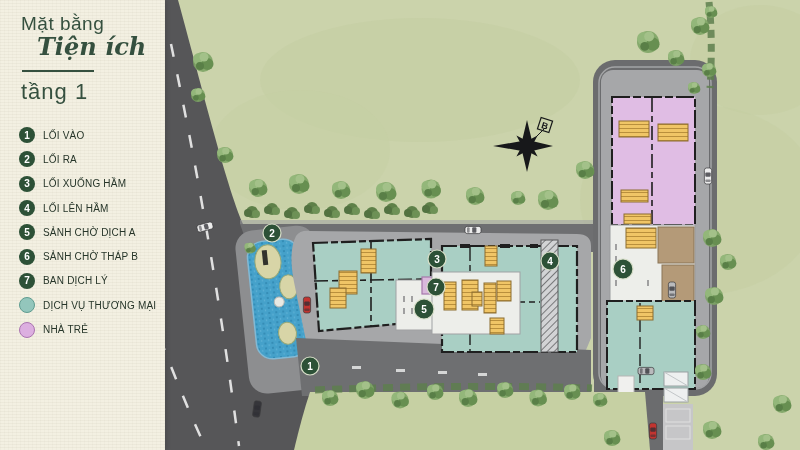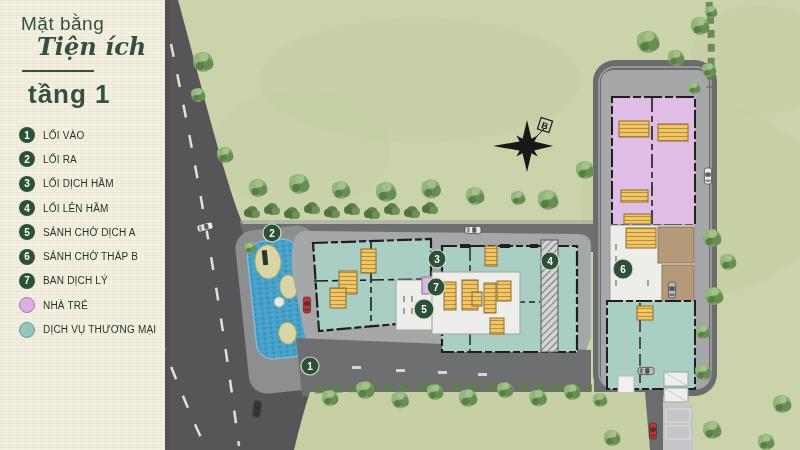--- a/index.html
+++ b/index.html
@@ -10,21 +10,21 @@
     position:absolute;left:0;top:0;width:165px;height:450px;z-index:5;
     background:#f3f0e2;
     background-image:repeating-linear-gradient(180deg,rgba(120,112,84,.055) 0 1px,transparent 1px 3px),
                      repeating-linear-gradient(90deg,rgba(120,112,84,.03) 0 1px,transparent 1px 4px);
     box-shadow:2px 0 4px rgba(0,0,0,.12);
   }
   .titleblock{padding:14px 0 0 21px;color:#35503f;}
   .t1{font-size:19px;font-weight:500;letter-spacing:.5px;line-height:1.05;}
   .t2{font-family:"DejaVu Serif",serif;font-style:italic;font-weight:600;font-size:24px;margin:-2px 12px 0 16px;}
   .tdiv{width:72px;height:2px;background:#35503f;margin:9px 0 7px 1px;}
-  .t3{font-size:26px;font-weight:700;letter-spacing:1px;margin-left:7px;}
+  .t3{font-size:22px;font-weight:400;letter-spacing:1px;}
   .legend{position:absolute;left:19px;top:123px;right:4px;}
   .lrow{display:flex;align-items:center;height:24.3px;gap:8px;}
   .dot{flex:0 0 16px;width:16px;height:16px;border-radius:50%;display:flex;align-items:center;justify-content:center;
        color:#fff;font-size:10px;font-weight:bold;box-sizing:border-box;}
   .dot.zone{border:1.5px solid #777;}
   .sw-teal{border-color:#5f9c90 !important;}
   .sw-pink{border-color:#aa74b0 !important;}
   .llabel{font-size:10px;font-weight:normal;color:#263529;letter-spacing:.2px;white-space:nowrap;}
   text{font-family:"Liberation Sans",sans-serif;}
 </style>
@@ -316,41 +316,41 @@
       <div class="lrow">
         <span class="dot" style="background: rgb(45, 81, 55);">1</span>
         <span class="llabel">LỐI VÀO</span>
       </div>
       <div class="lrow">
         <span class="dot" style="background: rgb(45, 81, 55);">2</span>
         <span class="llabel">LỐI RA</span>
       </div>
       <div class="lrow">
         <span class="dot" style="background: rgb(45, 81, 55);">3</span>
-        <span class="llabel">LỐI DỊCH HẦM</span>
+        <span class="llabel">LỐI XUỐNG HẦM</span>
       </div>
       <div class="lrow">
         <span class="dot" style="background: rgb(45, 81, 55);">4</span>
         <span class="llabel">LỐI LÊN HẦM</span>
       </div>
       <div class="lrow">
         <span class="dot" style="background: rgb(45, 81, 55);">5</span>
         <span class="llabel">SẢNH CHỜ DỊCH A</span>
       </div>
       <div class="lrow">
         <span class="dot" style="background: rgb(45, 81, 55);">6</span>
         <span class="llabel">SẢNH CHỜ THÁP B</span>
       </div>
       <div class="lrow">
         <span class="dot" style="background: rgb(45, 81, 55);">7</span>
         <span class="llabel">BAN DỊCH LÝ</span>
       </div>
       <div class="lrow">
+        <span class="dot zone sw-teal" style="background: rgb(147, 198, 188);"></span>
+        <span class="llabel">DỊCH VỤ THƯƠNG MẠI</span>
+      </div>
+      <div class="lrow">
         <span class="dot zone sw-pink" style="background: rgb(220, 175, 224);"></span>
         <span class="llabel">NHÀ TRẺ</span>
-      </div>
-      <div class="lrow">
-        <span class="dot zone sw-teal" style="background: rgb(147, 198, 188);"></span>
-        <span class="llabel">DỊCH VỤ THƯƠNG MẠI</span>
       </div>
     </div>
   </div>
 </div>
 
 </body></html>

